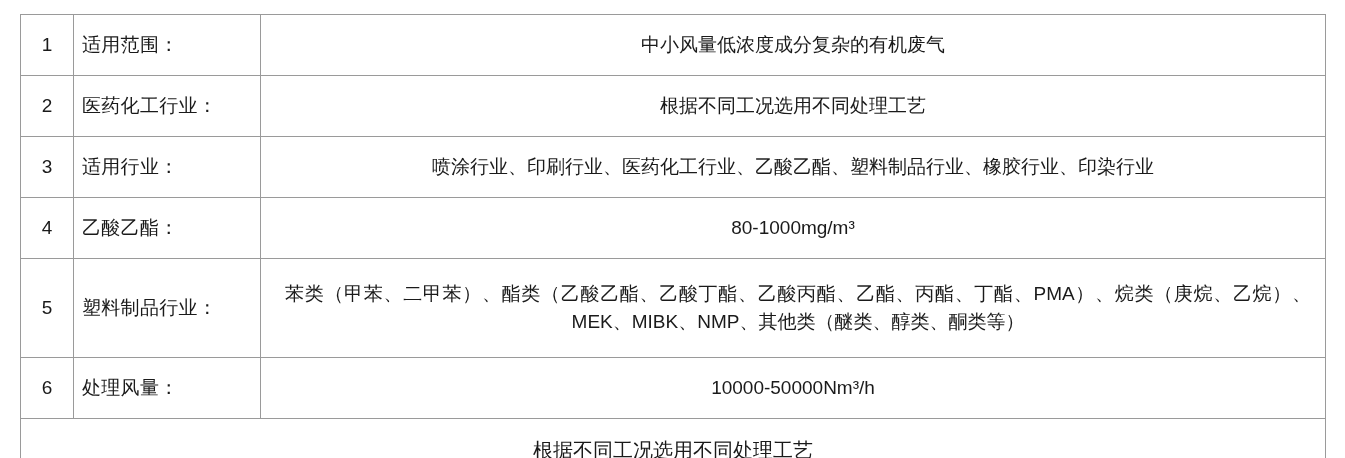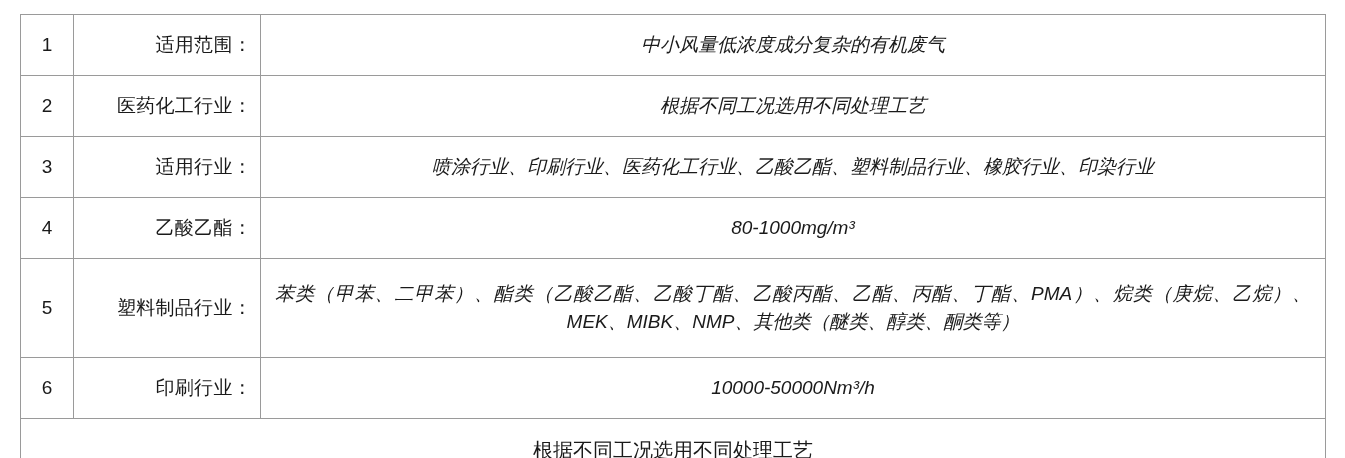--- a/index.html
+++ b/index.html
@@ -36,44 +36,43 @@
   col.c-index { width: 53px; }
   col.c-label { width: 187px; }
   col.c-value { width: 1065px; }
 
   td.idx {
     text-align: center;
     font-size: 21px;
     font-weight: 400;
   }
   td.lbl {
-    text-align: right;
+    text-align: left;
     font-size: 19px;
     letter-spacing: 0.3px;
   }
   td.val {
     text-align: center;
     font-size: 20px;
-    font-style: italic;
   }
   tr.r1 td { height: 48px; }
   tr.r2 td { height: 48px; }
   tr.r3 td { height: 48px; }
   tr.r4 td { height: 48px; }
   tr.r5 td { height: 86px; }
   tr.r6 td { height: 48px; }
   tr.footer td {
     height: 50px;
     text-align: center;
     font-size: 20px;
   }
   td.val.multiline {
     text-align: justify;
     text-align-last: center;
-    padding-left: 14px;
+    padding-left: 24px;
     padding-right: 14px;
     line-height: 1.5;
   }
 </style>
 </head>
 <body>
 
 <div class="page">
   <table class="spec-table">
     <colgroup>
@@ -102,21 +101,21 @@
         <td class="lbl">乙酸乙酯：</td>
         <td class="val">80-1000mg/m³</td>
       </tr>
       <tr class="r5">
         <td class="idx">5</td>
         <td class="lbl">塑料制品行业：</td>
         <td class="val multiline">苯类（甲苯、二甲苯）、酯类（乙酸乙酯、乙酸丁酯、乙酸丙酯、乙酯、丙酯、丁酯、PMA）、烷类（庚烷、乙烷）、MEK、MIBK、NMP、其他类（醚类、醇类、酮类等）</td>
       </tr>
       <tr class="r6">
         <td class="idx">6</td>
-        <td class="lbl">印刷行业：</td>
+        <td class="lbl">处理风量：</td>
         <td class="val">10000-50000Nm³/h</td>
       </tr>
       <tr class="footer">
         <td colspan="3">根据不同工况选用不同处理工艺</td>
       </tr>
     </tbody>
   </table>
 </div>
 
 </body></html>

